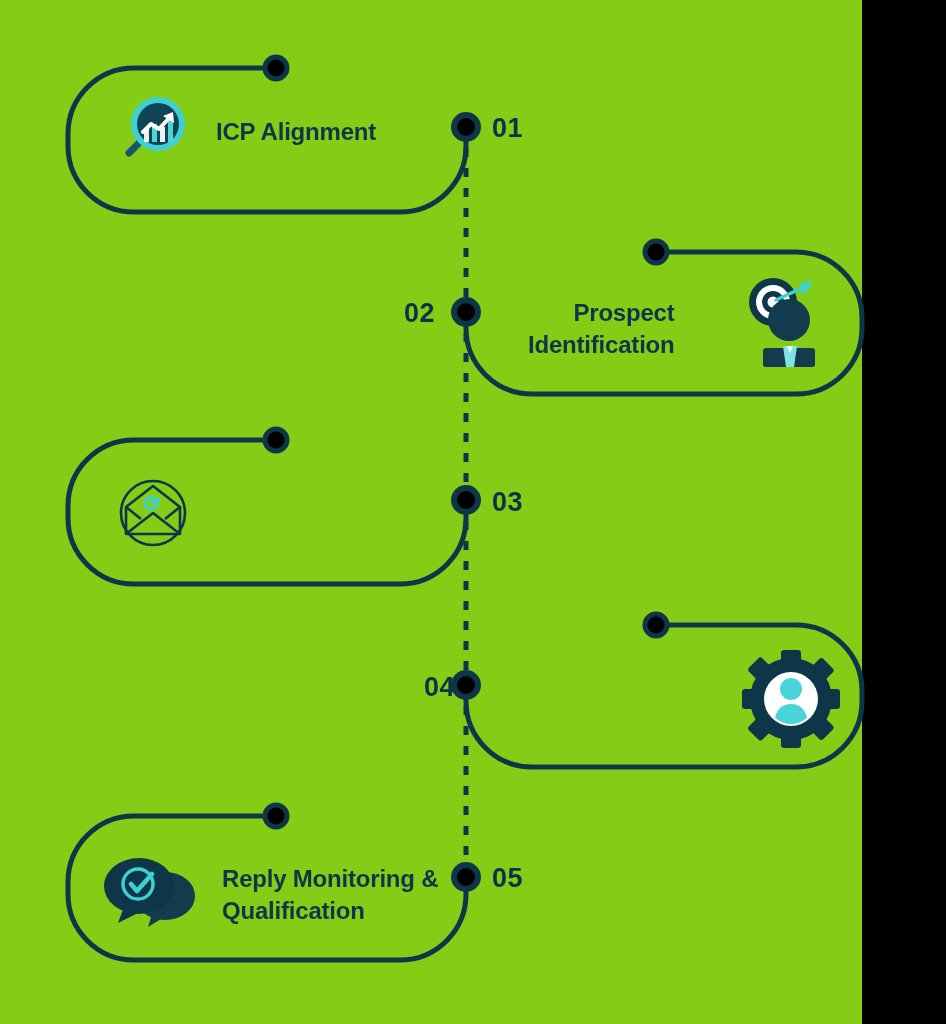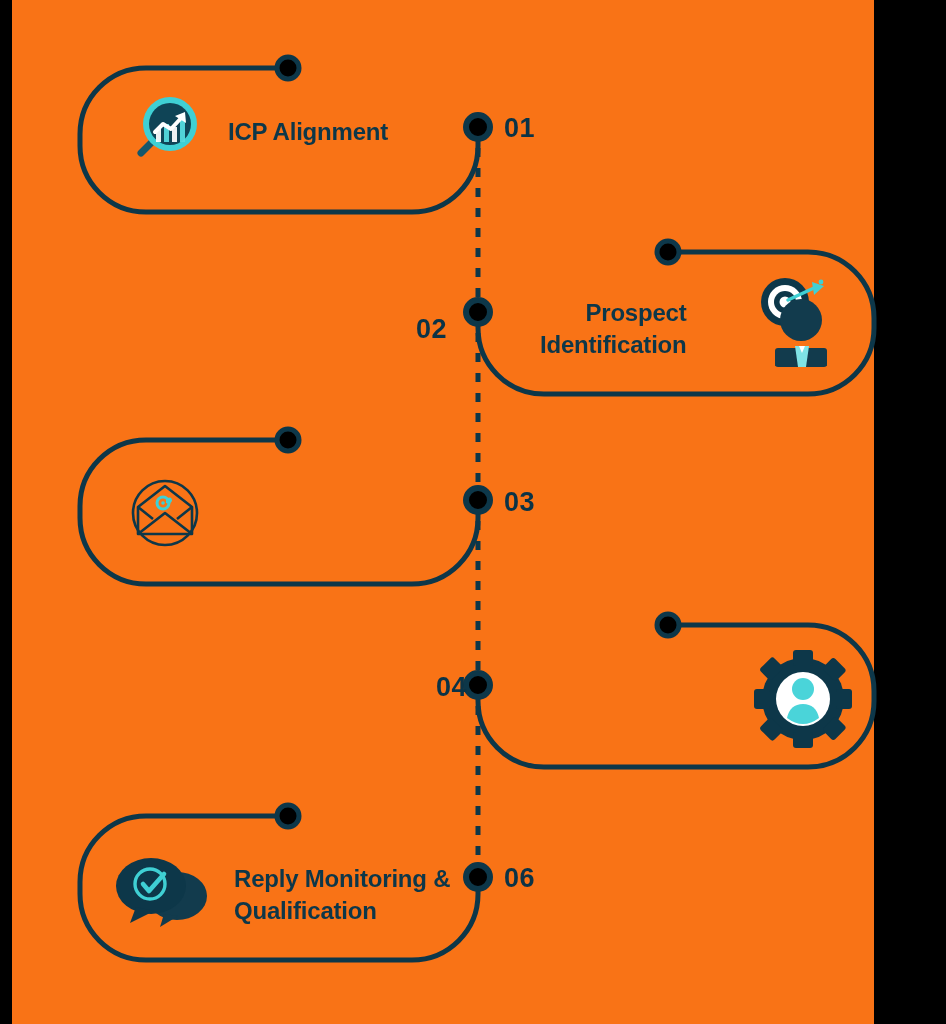--- a/index.html
+++ b/index.html
@@ -1,18 +1,18 @@
 <!DOCTYPE html>
 <html><head>
 <meta charset="utf-8">
 <style>
   html,body{margin:0;padding:0;background:#000;}
   body{width:946px;height:1024px;overflow:hidden;
        font-family:"Liberation Sans",sans-serif;}
-  #stage{position:relative;width:862px;height:1024px;background:#f97316;margin-left:12px;}
+  #stage{position:relative;width:862px;height:1024px;background:#84cc16;}
   svg#canvas{position:absolute;inset:0;display:block;}
   .step-label{
     position:absolute;
     color:#0d3749;
     font-weight:700;
     font-size:24px;
     line-height:1.35;
     letter-spacing:-0.2px;
     white-space:pre-line;
   }
@@ -161,23 +161,23 @@
       <polyline points="131,884 137,891 152,874" fill="none" stroke="#3fd0d4" stroke-width="4.6" stroke-linecap="round" stroke-linejoin="round"></polyline>
     </g>
 
   </svg>
 
   <div class="step-label" style="left:216px; top:116px;">ICP Alignment</div>
   <div class="num" style="left:492px; top:115px;">01</div>
 
   <div class="step-label right-al" style="left:528px; top:297px;">Prospect
 Identification</div>
-  <div class="num" style="left:404px; top:316px;">02</div>
+  <div class="num" style="left:404px; top:300px;">02</div>
 
   <div class="num" style="left:492px; top:489px;">03</div>
 
   <div class="num" style="left:424px; top:674px;">04</div>
 
   <div class="step-label" style="left:222px; top:863px;">Reply Monitoring &amp;
 Qualification</div>
-  <div class="num" style="left:492px; top:865px;">06</div>
+  <div class="num" style="left:492px; top:865px;">05</div>
 
 </div>
 
 </body></html>

